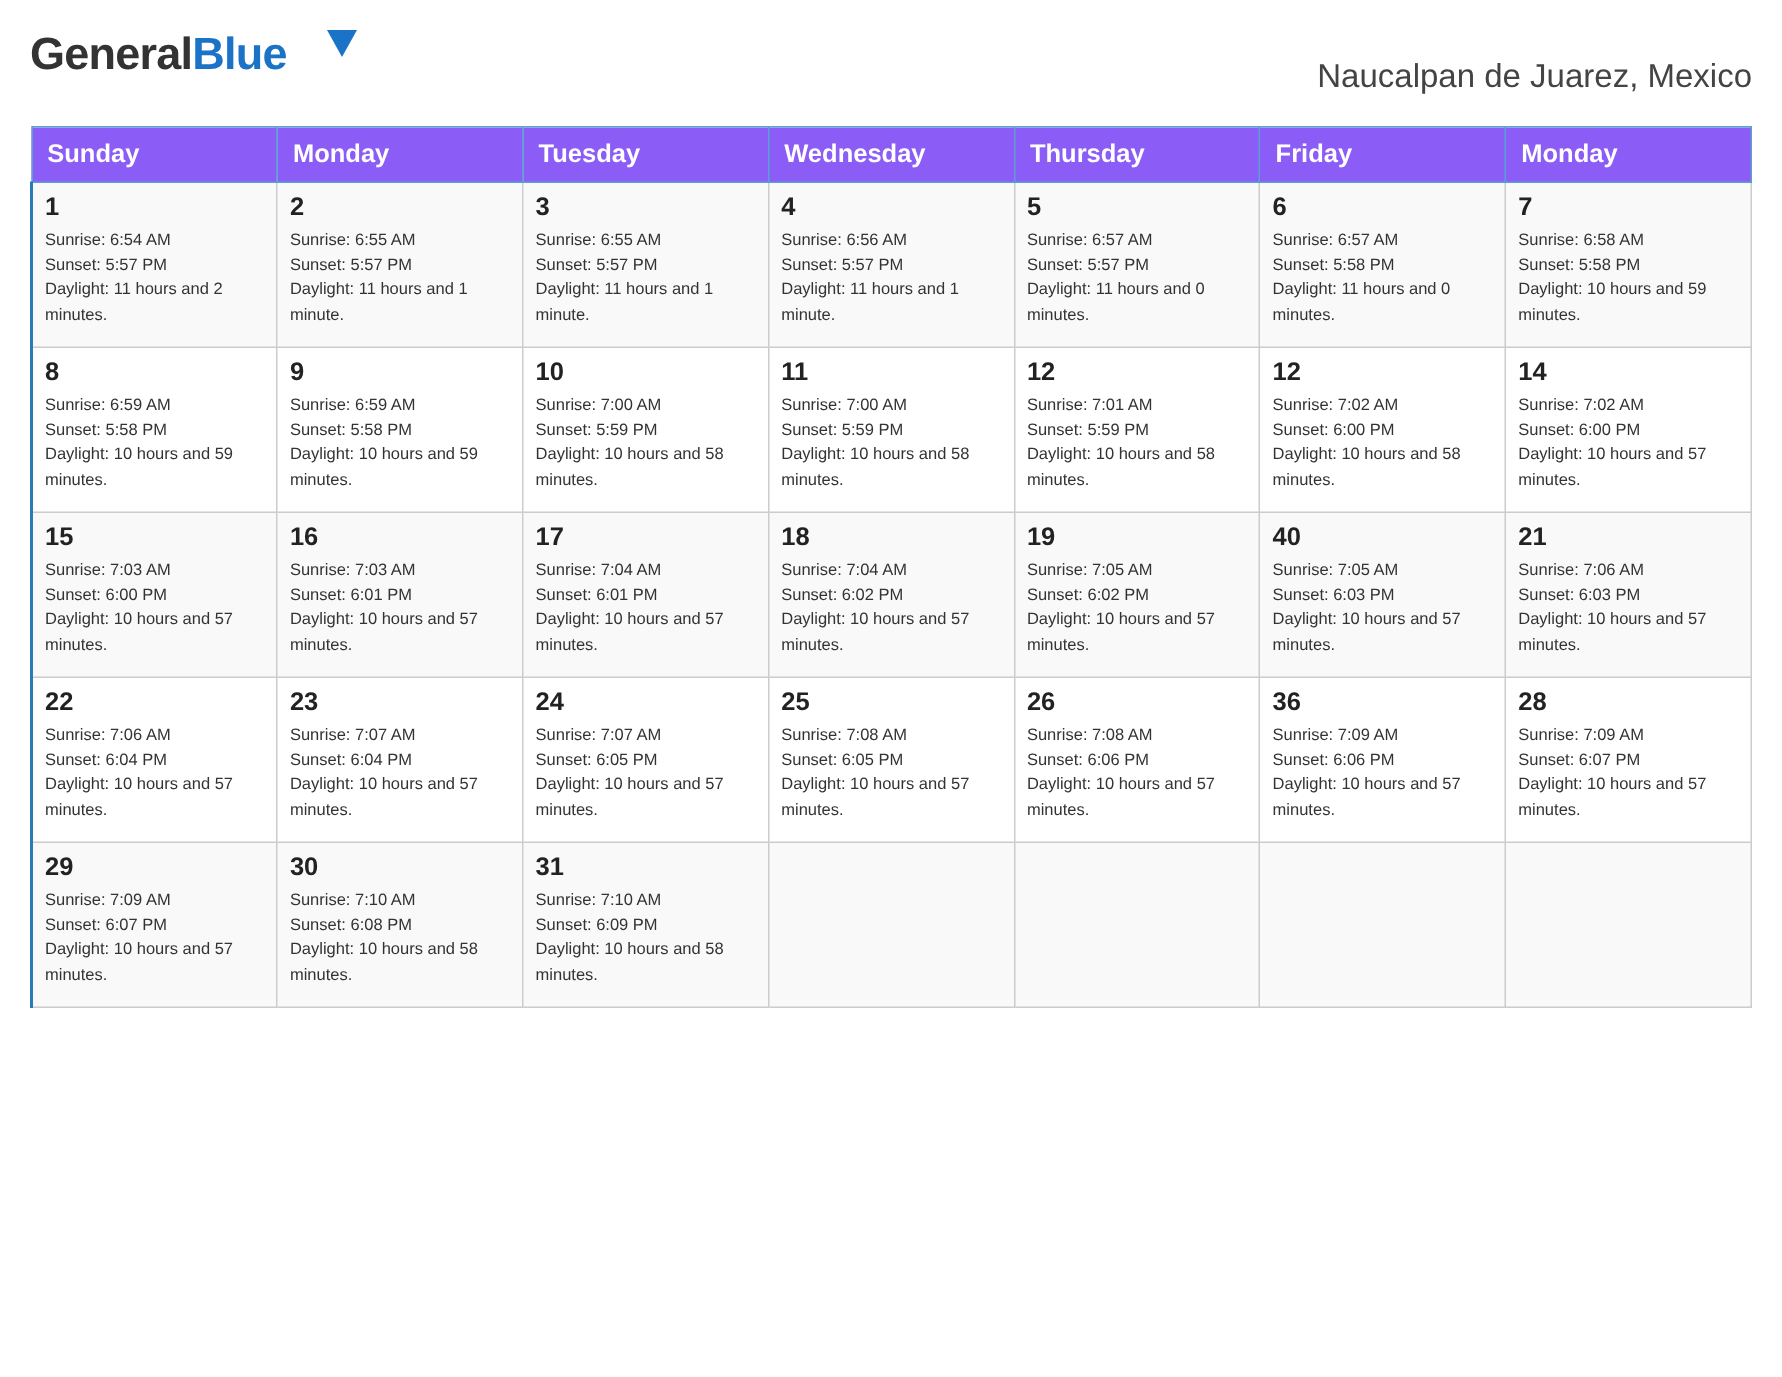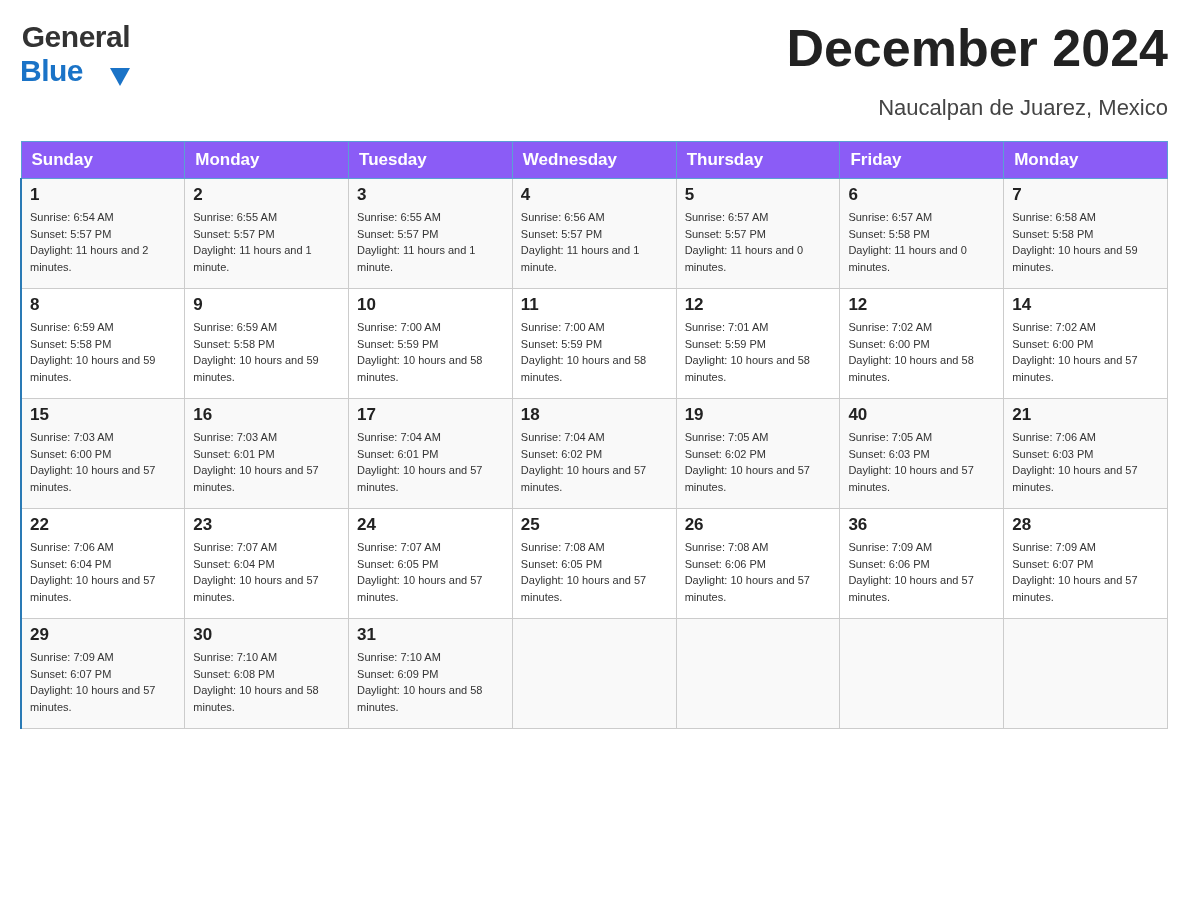--- a/index.html
+++ b/index.html
@@ -72,33 +72,33 @@
     }
     tbody tr td:first-child {
       border-left: 2px solid #2a7ab5;
     }
     .logo-wrapper {
       display: flex;
       align-items: center;
     }
     .logo-icon {
       display: flex;
-      flex-direction: column;
+      flex-direction: row;
       align-items: flex-end;
       margin-right: 2px;
     }
     .logo-general {
       font-size: 30px;
       font-weight: bold;
       color: #333;
       letter-spacing: -0.5px;
     }
     .logo-blue-row {
       display: flex;
-      align-items: flex-end;
+      align-items: flex-start;
       gap: 24px;
     }
     .logo-blue-text {
       font-size: 30px;
       font-weight: bold;
       color: #1a73c7;
       letter-spacing: -0.5px;
     }
     .logo-arrow {
       display: inline-block;
@@ -121,21 +121,20 @@
         <span class="logo-blue-text">Blue</span>
         <span class="logo-arrow">
           <svg width="20" height="20" viewBox="0 0 20 20">
             <polygon points="0,0 20,0 10,18" fill="#1a73c7"></polygon>
           </svg>
         </span>
       </div>
     </div>
   </div>
   <div class="title-block">
-    <div class="month-title">December 2024</div>
     <div class="location">Naucalpan de Juarez, Mexico</div>
   </div>
 </div>
 
 <table>
   <thead>
     <tr>
     <th>Sunday</th>
         <th>Monday</th>
         <th>Tuesday</th>

